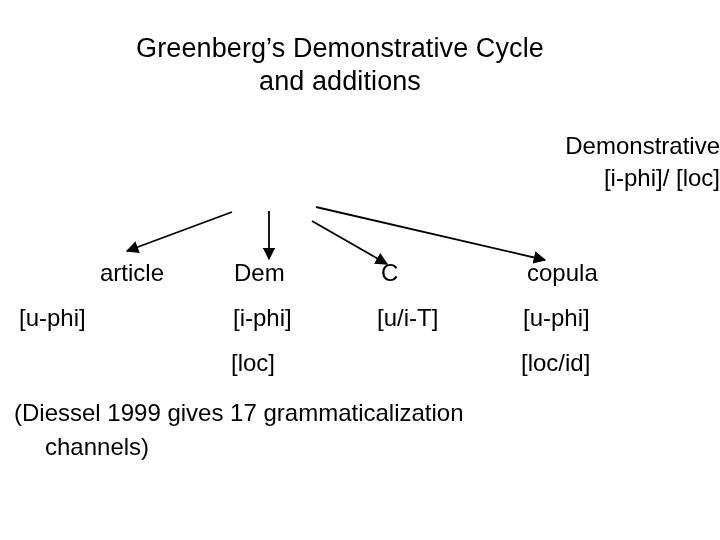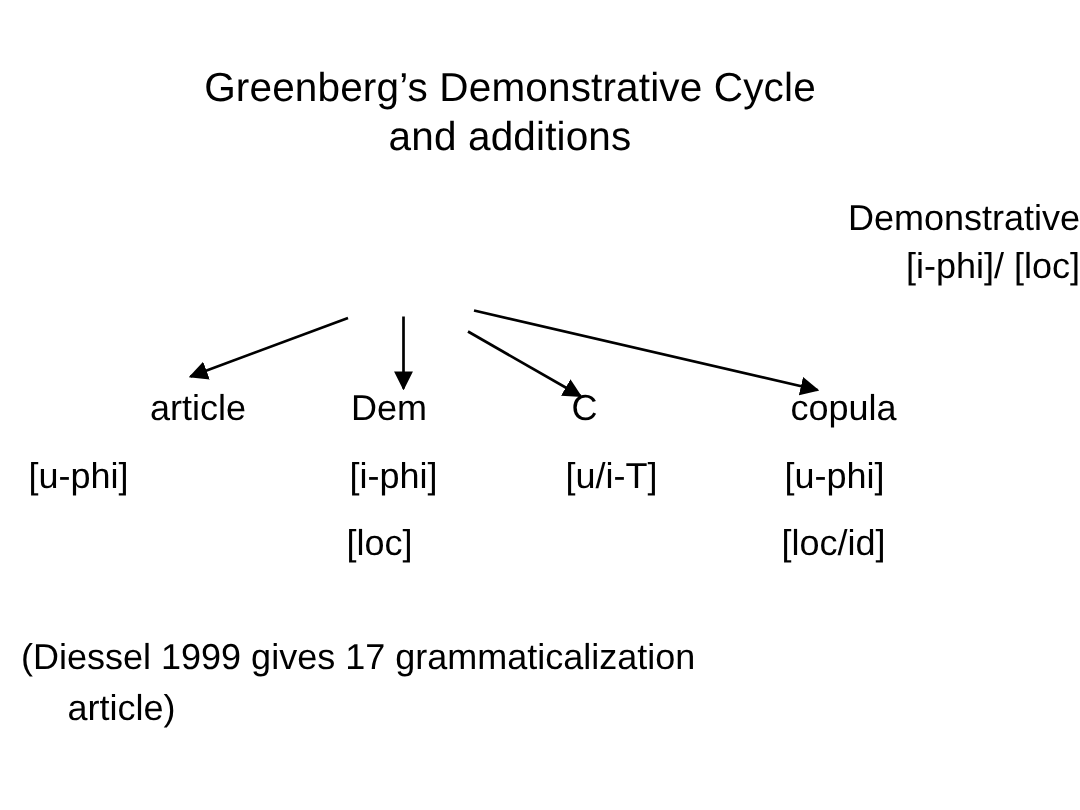--- a/index.html
+++ b/index.html
@@ -13,21 +13,21 @@
     width: 720px;
     height: 540px;
     background: #ffffff;
     color: #000000;
     font-family: "Liberation Sans", sans-serif;
     overflow: hidden;
   }
   .title-block {
     position: absolute;
     left: 0;
-    top: 42px;
+    top: 32px;
     width: 680px;
     text-align: center;
     font-size: 27px;
     line-height: 33px;
     letter-spacing: 0.1px;
   }
   .title-line { display: block; }
 
   .node-head {
     position: absolute;
@@ -77,21 +77,20 @@
   .col-copula-f1    { left: 523px; }
   .col-copula-f2    { left: 521px; }
 
   .footnote {
     position: absolute;
     left: 14px;
     top: 396px;
     width: 700px;
     font-size: 24px;
     line-height: 34px;
-    margin-top: 26px;
   }
   .footnote .ln1 { display: block; }
   .footnote .ln2 { display: block; padding-left: 31px; }
 </style>
 </head>
 <body>
 
 <div id="slide">
 
   <div class="title-block">
@@ -125,16 +124,16 @@
 
   <div class="cell row-head col-c-head">C</div>
   <div class="cell row-head col-copula-head">copula</div>
 
   <div class="cell row-feat1 col-c-f1">[u/i-T]</div>
   <div class="cell row-feat1 col-copula-f1">[u-phi]</div>
   <div class="cell row-feat2 col-copula-f2">[loc/id]</div>
 
   <div class="footnote">
     <span class="ln1">(Diessel 1999 gives 17 grammaticalization</span>
-    <span class="ln2">article)</span>
+    <span class="ln2">channels)</span>
   </div>
 
 </div>
 
 </body></html>

